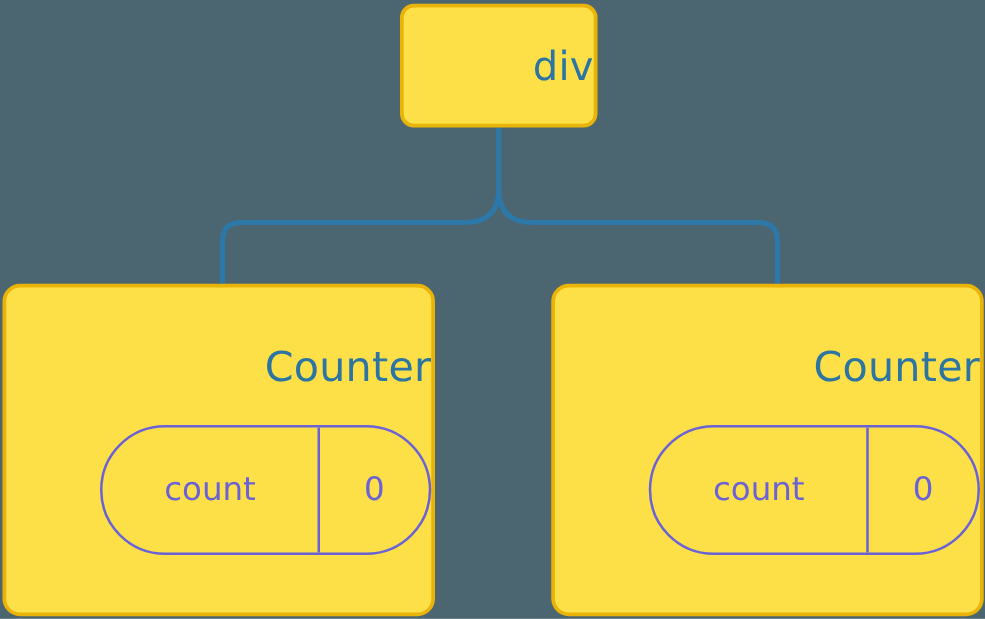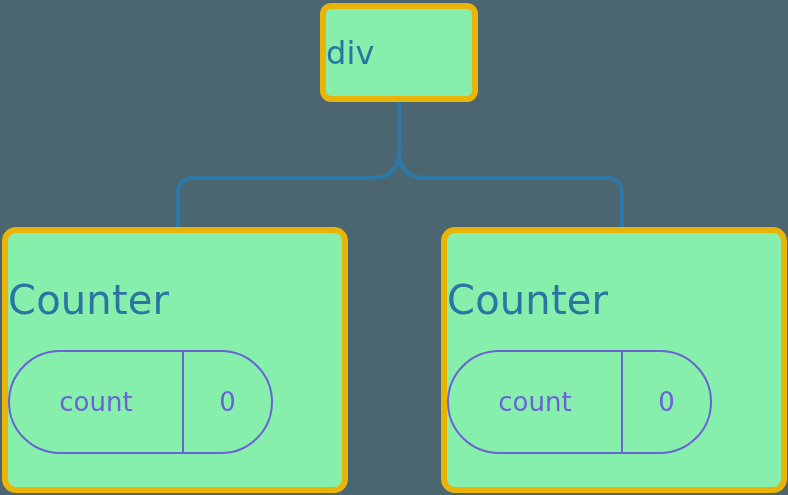--- a/index.html
+++ b/index.html
@@ -22,26 +22,26 @@
     position: absolute;
     left: 0;
     top: 0;
     width: 788px;
     height: 495px;
   }
 
   
   .node {
     position: absolute;
-    background: #86efac;
-    border: 6px solid #eab308;
+    background: #fde047;
+    border: 3px solid #eab308;
     box-sizing: border-box;
     display: flex;
     flex-direction: column;
-    align-items: flex-start;
+    align-items: flex-end;
   }
 
   
   .node-root {
     left: 320px;
     top: 3px;
     width: 158px;
     height: 99px;
     border-radius: 11px;
     justify-content: center;
@@ -58,21 +58,21 @@
     top: 227px;
     width: 346px;
     height: 266px;
     border-radius: 14px;
     padding-top: 47px;
   }
   .node-child.left  { left: 2px; }
   .node-child.right { left: 441px; }
 
   .node-child .node-title {
-    font-size: 40px;
+    font-size: 33px;
     color: #2c75a2;
     line-height: 1;
     letter-spacing: 0.2px;
   }
 
   
   .state-pill {
     position: relative;
     margin-top: 30px;
     width: 265px;

